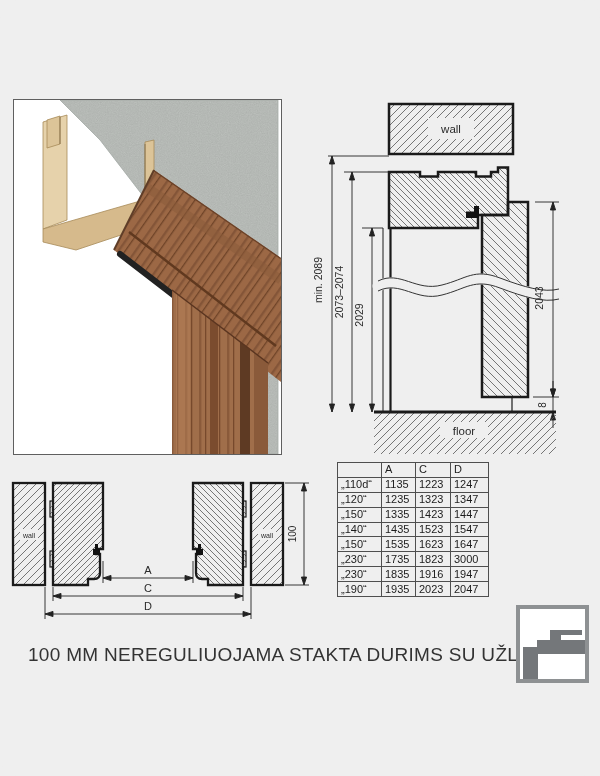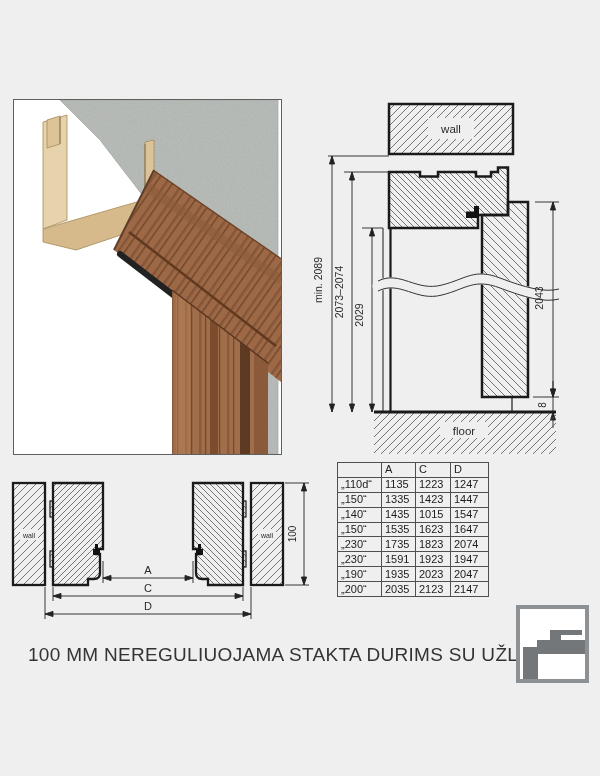--- a/index.html
+++ b/index.html
@@ -243,60 +243,60 @@
       <th>C</th>
       <th>D</th>
     </tr>
     <tr>
       <td>„110d“</td>
       <td>1135</td>
       <td>1223</td>
       <td>1247</td>
     </tr>
     <tr>
+      <td>„120“</td>
+      <td>1235</td>
+      <td>1323</td>
+      <td>1347</td>
+    </tr>
+    <tr>
       <td>„150“</td>
       <td>1335</td>
       <td>1423</td>
       <td>1447</td>
     </tr>
     <tr>
       <td>„140“</td>
       <td>1435</td>
-      <td>1015</td>
+      <td>1523</td>
       <td>1547</td>
     </tr>
     <tr>
       <td>„150“</td>
       <td>1535</td>
       <td>1623</td>
       <td>1647</td>
     </tr>
     <tr>
       <td>„230“</td>
       <td>1735</td>
       <td>1823</td>
-      <td>2074</td>
+      <td>3000</td>
     </tr>
     <tr>
       <td>„230“</td>
-      <td>1591</td>
-      <td>1923</td>
+      <td>1835</td>
+      <td>1916</td>
       <td>1947</td>
     </tr>
     <tr>
       <td>„190“</td>
       <td>1935</td>
       <td>2023</td>
       <td>2047</td>
-    </tr>
-    <tr>
-      <td>„200“</td>
-      <td>2035</td>
-      <td>2123</td>
-      <td>2147</td>
     </tr>
   </tbody>
     </table>
 
   <div class="title">100 MM NEREGULIUOJAMA STAKTA DURIMS SU UŽLAIDA</div>
 
   <div class="logo">
     <div class="shape block"></div>
     <div class="shape bar"></div>
     <div class="shape step"></div>

